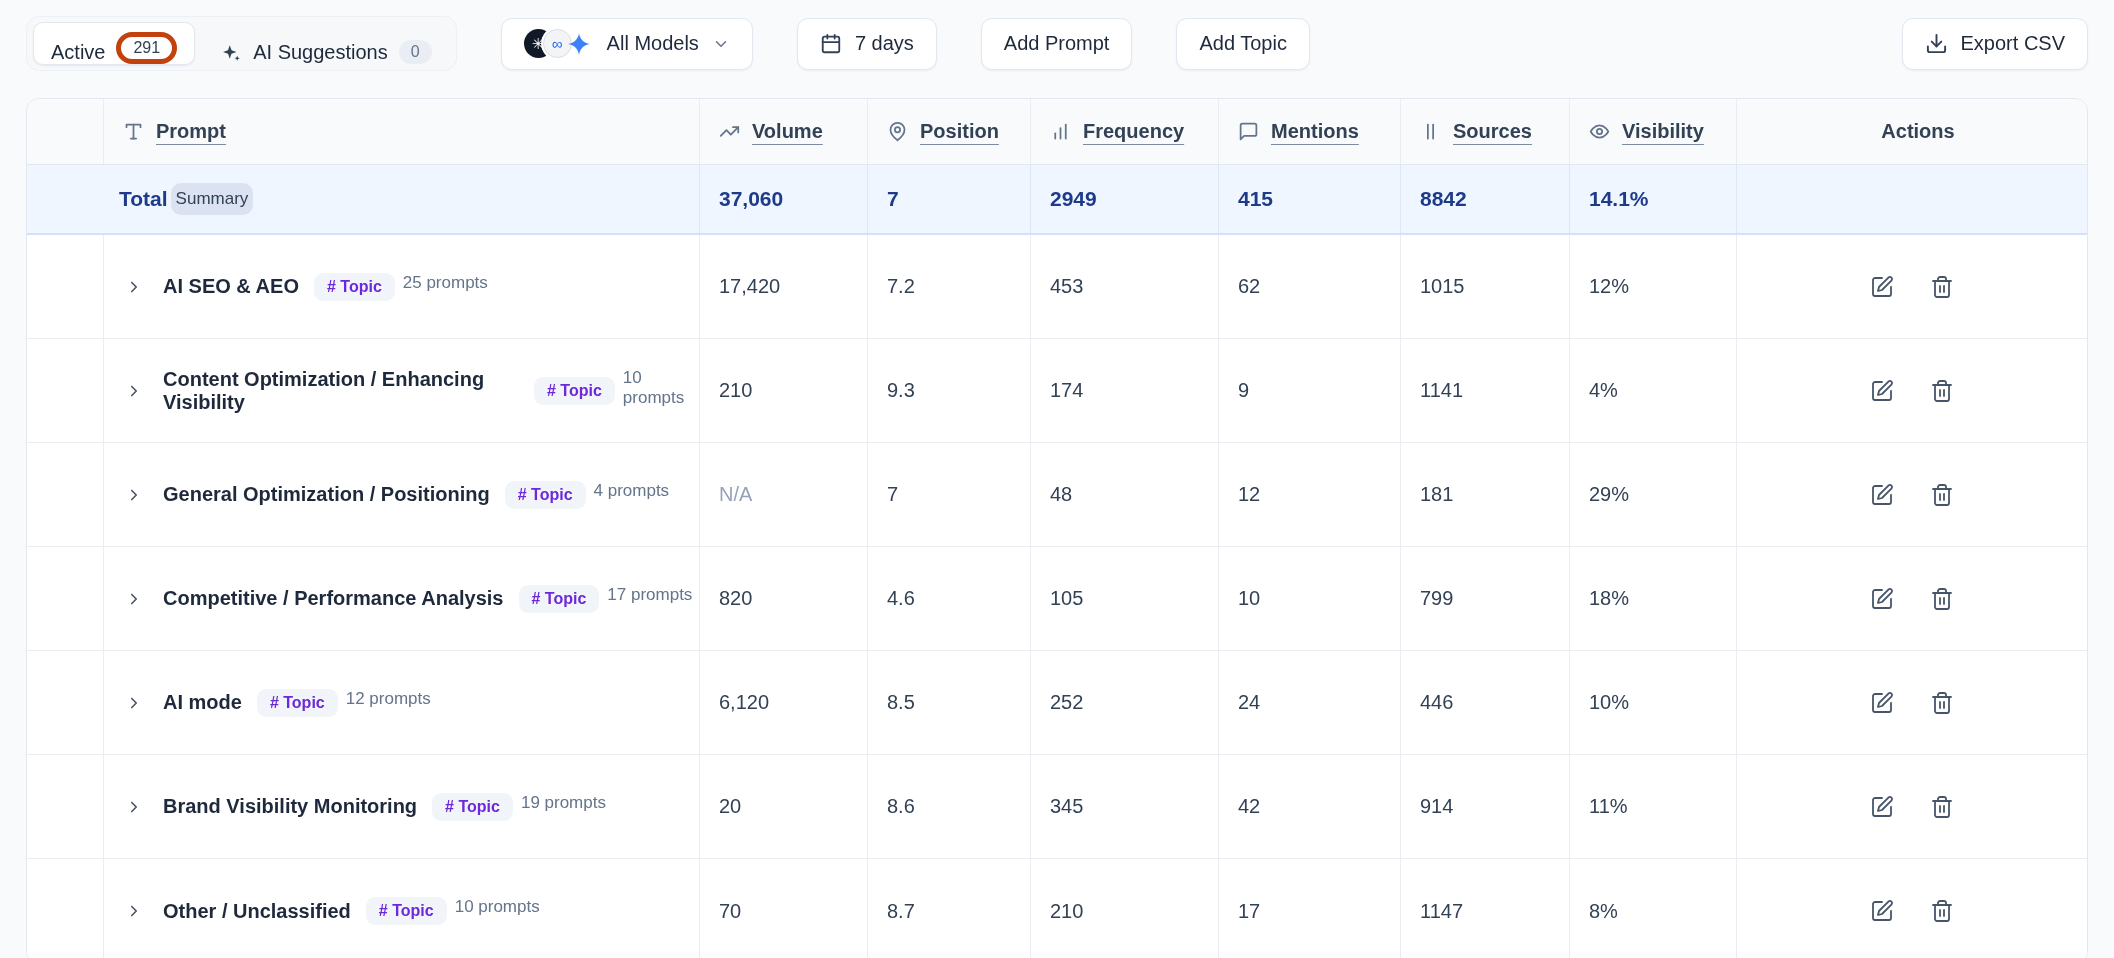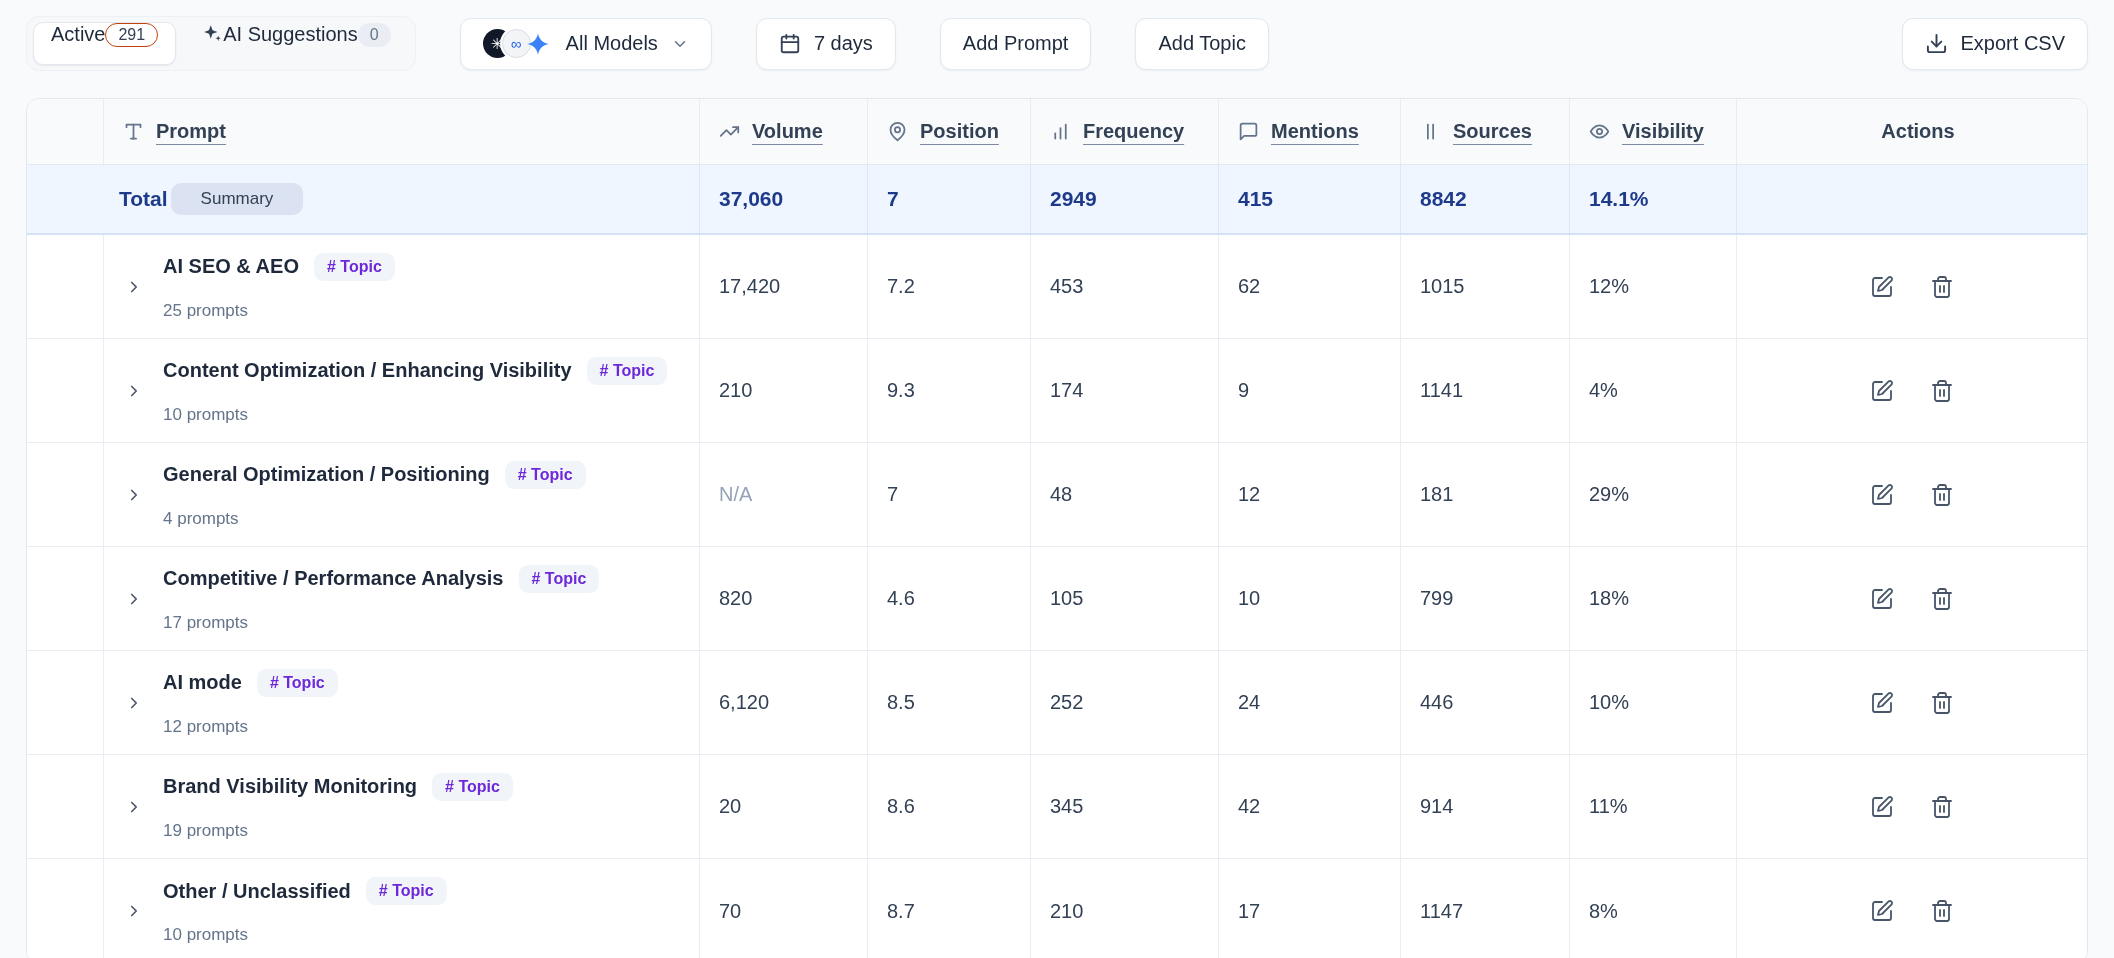--- a/index.html
+++ b/index.html
@@ -16,27 +16,27 @@
     display:inline-flex; align-items:center; gap:13px; height:52px; padding:0 22px;
     background:#ffffff; border:1px solid #e2e8f0; border-radius:11px;
     font-size:20px; font-weight:500; color:#1e293b;
     box-shadow:0 1px 2px rgba(15,23,42,.05);
   }
   .seg-group {
     display:flex; align-items:center; gap:8px; padding:5px 6px;
     background:#f6f8fa; border:1px solid #edf1f5; border-radius:13px;
   }
   .seg {
-    display:inline-flex; align-items:flex-start; height:43px; padding:0 17px;
+    display:inline-flex; align-items:flex-end; gap:11px; height:43px; padding:0 17px;
     background:transparent; border:1px solid transparent; border-radius:10px;
     font-size:20px; font-weight:500; color:#1e293b;
   }
   .seg.seg-active { background:#fff; border-color:#e2e8f0; box-shadow:0 1px 2px rgba(15,23,42,.07); }
   .pill-badge {
-    border:1px solid #c2410c; border-radius:999px; padding:2px 12px;
+    border:5px solid #c2410c; border-radius:999px; padding:2px 12px;
     font-size:16px; font-weight:500; color:#334155; background:#fff;
   }
   .soft-badge { border-radius:999px; padding:3px 12px; font-size:16px; color:#64748b; background:#eaeef4; }
   .model-stack { display:flex; align-items:center; margin-right:2px; }
   .mc {
     width:29px; height:29px; border-radius:50%; display:flex; align-items:center; justify-content:center;
     font-size:15px; box-shadow:0 0 0 2px #fff;
   }
   .mc1 { background:#111827; color:#ffffff; }
   .mc2 { background:#f3f4f6; color:#2563eb; border:1px solid #d8dee6; margin-left:-10px; }
@@ -66,37 +66,37 @@
     text-decoration:underline; text-underline-offset:6px;
     text-decoration-thickness:1px; text-decoration-color:#7c8aa0;
   }
   .actions-head { justify-content:center; padding-left:12px; }
   .actions-head .plain-label { font-size:20px; font-weight:600; color:#334155; }
 
   .total-row { height:70px; background:#eff6ff; border-bottom:2px solid #d3e2f6; }
   .total-label-cell { grid-column:1 / 3; padding-left:92px; gap:3px; }
   .total-label { font-size:21px; font-weight:700; color:#1e3a8a; }
   .summary-badge {
-    background:#dbe2f1; border-radius:10px; padding:6px 30px;
+    background:#dbe2f1; border-radius:10px; padding:6px 5px;
     font-size:17px; font-weight:500; color:#334155;
   }
   .total-row .num { font-weight:700; color:#1e3a8a; font-size:21px; }
   .total-row .v { border-left-color:#dde8f6; }
 
   .num { padding-left:19px; font-size:20px; color:#334155; }
   .muted-val { color:#94a3b8; }
 
   .data-row { height:104px; border-bottom:1px solid #e9edf2; background:#fff; }
   .data-row:last-child { border-bottom:none; }
   .prompt-cell { grid-column:2; padding-left:17px; gap:16px; }
   .expand-btn {
     background:none; border:none; color:#475569; width:26px; height:26px; flex:0 0 26px;
     display:flex; align-items:center; justify-content:center;
   }
-  .prompt-info { display:flex; flex-direction:column; gap:20px; }
+  .prompt-info { display:flex; flex-direction:row; gap:8px; }
   .prompt-top { display:flex; align-items:center; gap:15px; }
   .prompt-name { font-size:20px; font-weight:700; color:#1e293b; }
   .topic-badge {
     background:#f1f5f9; border-radius:9px; padding:5px 13px;
     font-size:16px; font-weight:700; color:#6d28d9; white-space:nowrap;
   }
   .prompt-sub { font-size:17px; color:#64748b; }
   .actions-cell { justify-content:center; gap:30px; }
   .icon-btn {
     background:none; border:none; color:#475569; width:30px; height:30px;

